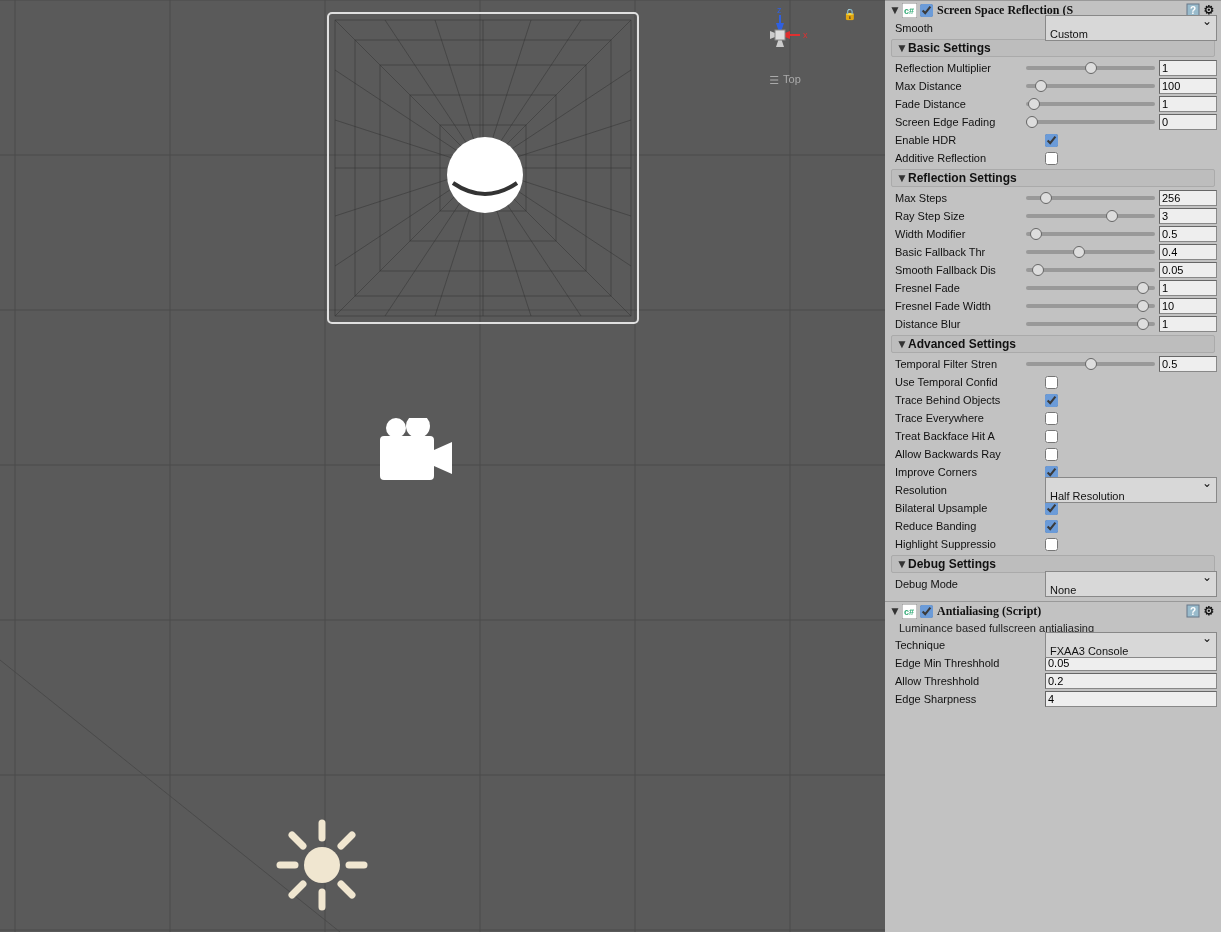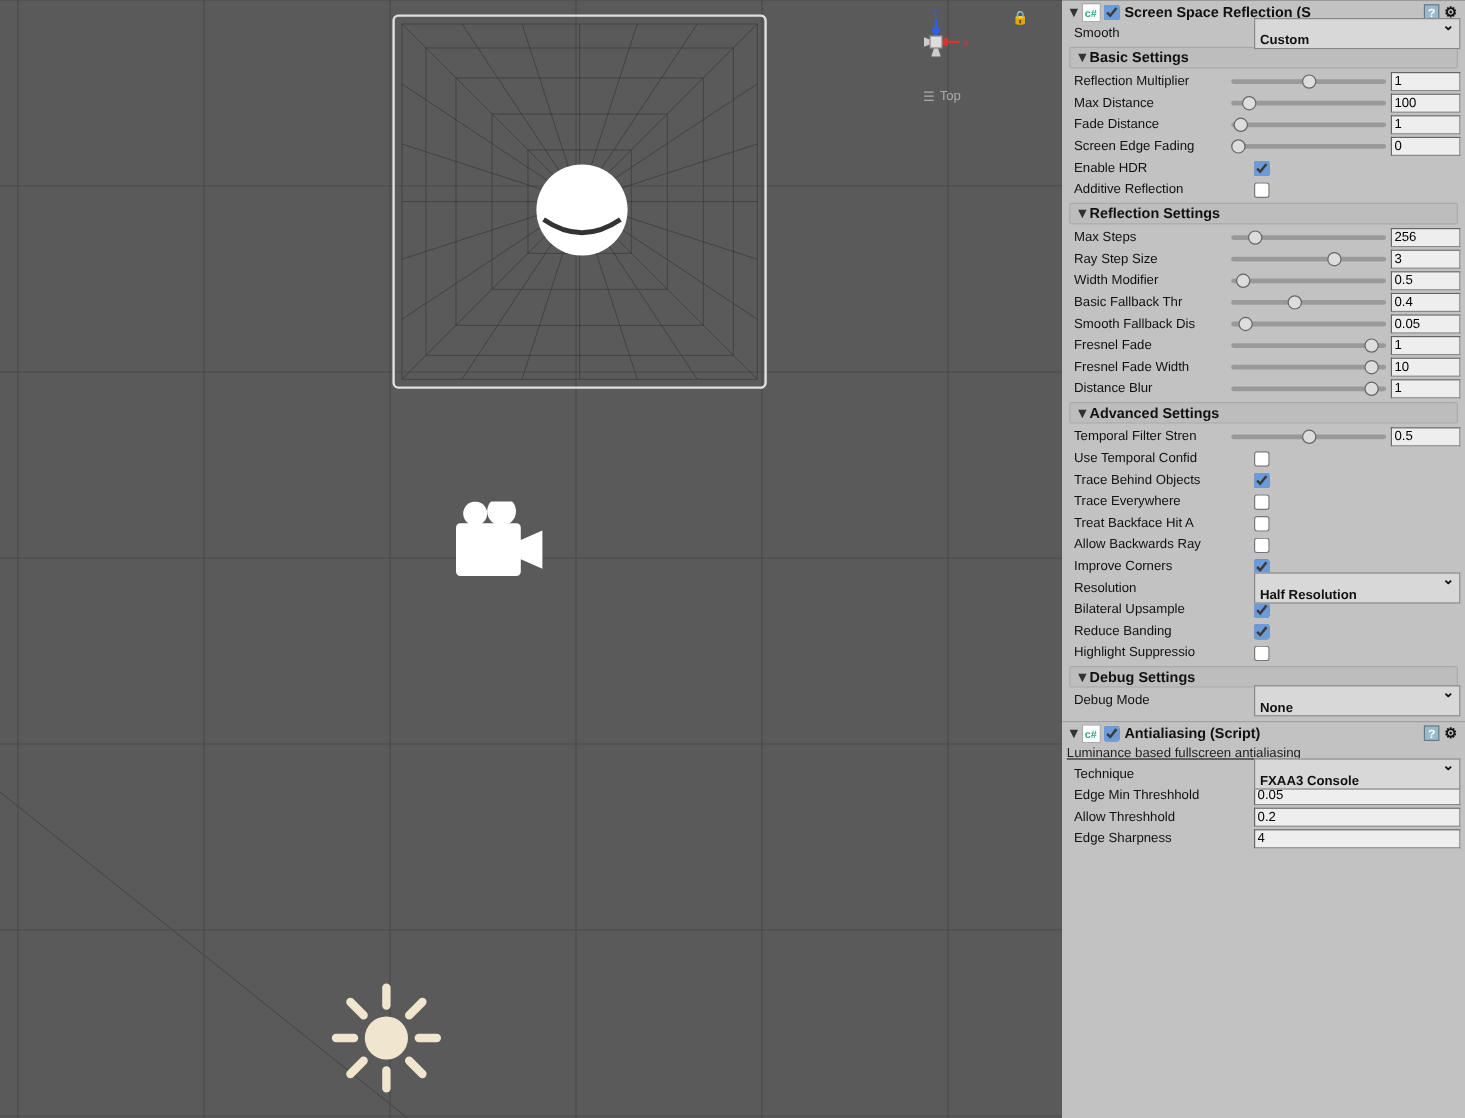--- a/index.html
+++ b/index.html
@@ -17,32 +17,32 @@
 .axis-label { color: #aaa; font-size: 11px; text-align: center; margin-top: 4px; }
 .axis-label .menu-icon { display:inline-block; margin-right:4px; vertical-align:middle; }
 .lock-icon { position: absolute; top: 8px; right: 28px; color:#999; font-size:11px; }
 
 .inspector { width: 336px; height: 932px; background: #c2c2c2; overflow-y: auto; font-size: 11px; color: #111; }
 .component { border-top: 1px solid #999; }
 .comp-header { display: flex; align-items: center; background: #c2c2c2; padding: 1px 4px; font-weight: bold; font-size: 12px; }
 .comp-header .foldout { width: 12px; cursor: pointer; color:#333; }
 .comp-header .csicon { width: 16px; height:16px; margin-right:3px; display:inline-flex; align-items:center; justify-content:center; }
 .comp-header .check { margin-right: 4px; }
-.comp-header .title { flex: 1; white-space:nowrap; overflow:hidden; }
+.comp-header .title { flex: 1; white-space:nowrap; overflow:hidden;font-family:Liberation Serif, serif; }
 .comp-header .help, .comp-header .gear { width: 16px; height:16px; cursor:pointer; display:inline-flex; align-items:center; justify-content:center; }
 .row { display: flex; align-items: center; padding: 1px 4px 1px 10px; height: 18px; }
 .row .label { width: 150px; white-space: nowrap; overflow: hidden; }
 .row .slider { flex: 1; margin: 0 4px; }
 .row .num-input { width: 58px; height: 16px; background: #eee; border: 1px solid #888; border-top-color:#666; border-left-color:#666; font-size: 11px; padding: 0 2px; }
 .row .check { width: 13px; height: 13px; }
-.row .dropdown { flex: 1; height: 16px; background: #d8d8d8; border: 1px solid #888; font-size: 11px; padding: 12px 4px; position: relative; cursor:pointer;font-weight:bold; }
+.row .dropdown { flex: 1; height: 16px; background: #d8d8d8; border: 1px solid #888; font-size: 11px; padding: 12px 4px; position: relative; cursor:pointer; }
 .row .dropdown::after { content: "⌄"; position: absolute; right: 4px; top: -2px; font-size:12px; }
 .group-header { display: flex; align-items: center; background: #bdbdbd; border: 1px solid #aaa; border-radius:2px; margin: 2px 6px; padding: 1px 4px; font-weight: bold; font-size:12px; }
 .group-header .foldout { width: 12px; color:#333; }
-.subtitle { padding: 2px 4px; font-size: 11px; color: #222; text-decoration: underline; }
+.subtitle { padding: 2px 14px; font-size: 11px; color: #222; }
 input[type=range] { -webkit-appearance: none; height: 4px; background: #999; border-radius:2px; }
 input[type=range]::-webkit-slider-thumb { -webkit-appearance: none; width: 12px; height: 12px; background: #ddd; border: 1px solid #666; border-radius: 50%; }
 input[type=checkbox] { accent-color: #6b9bd8; }
 </style>
 </head>
 <body>
 
 <div class="scene-view">
   <div class="grid-bg">
     <svg viewBox="0 0 885 932">

